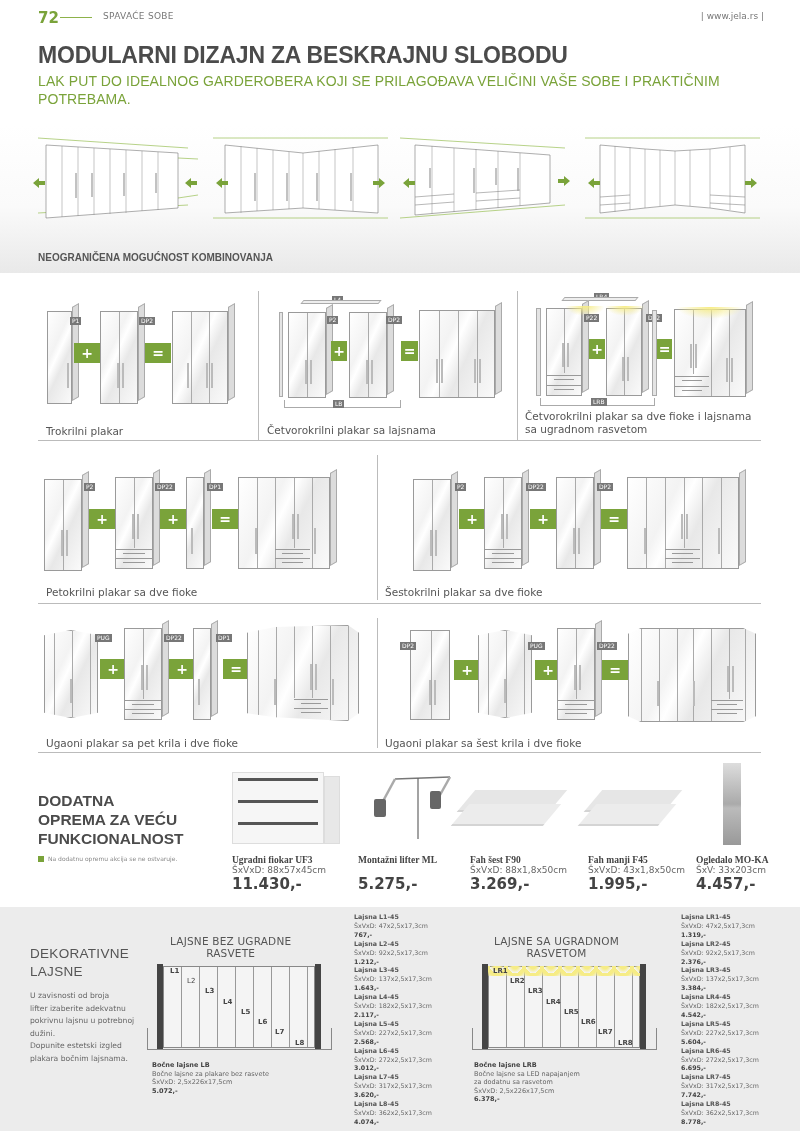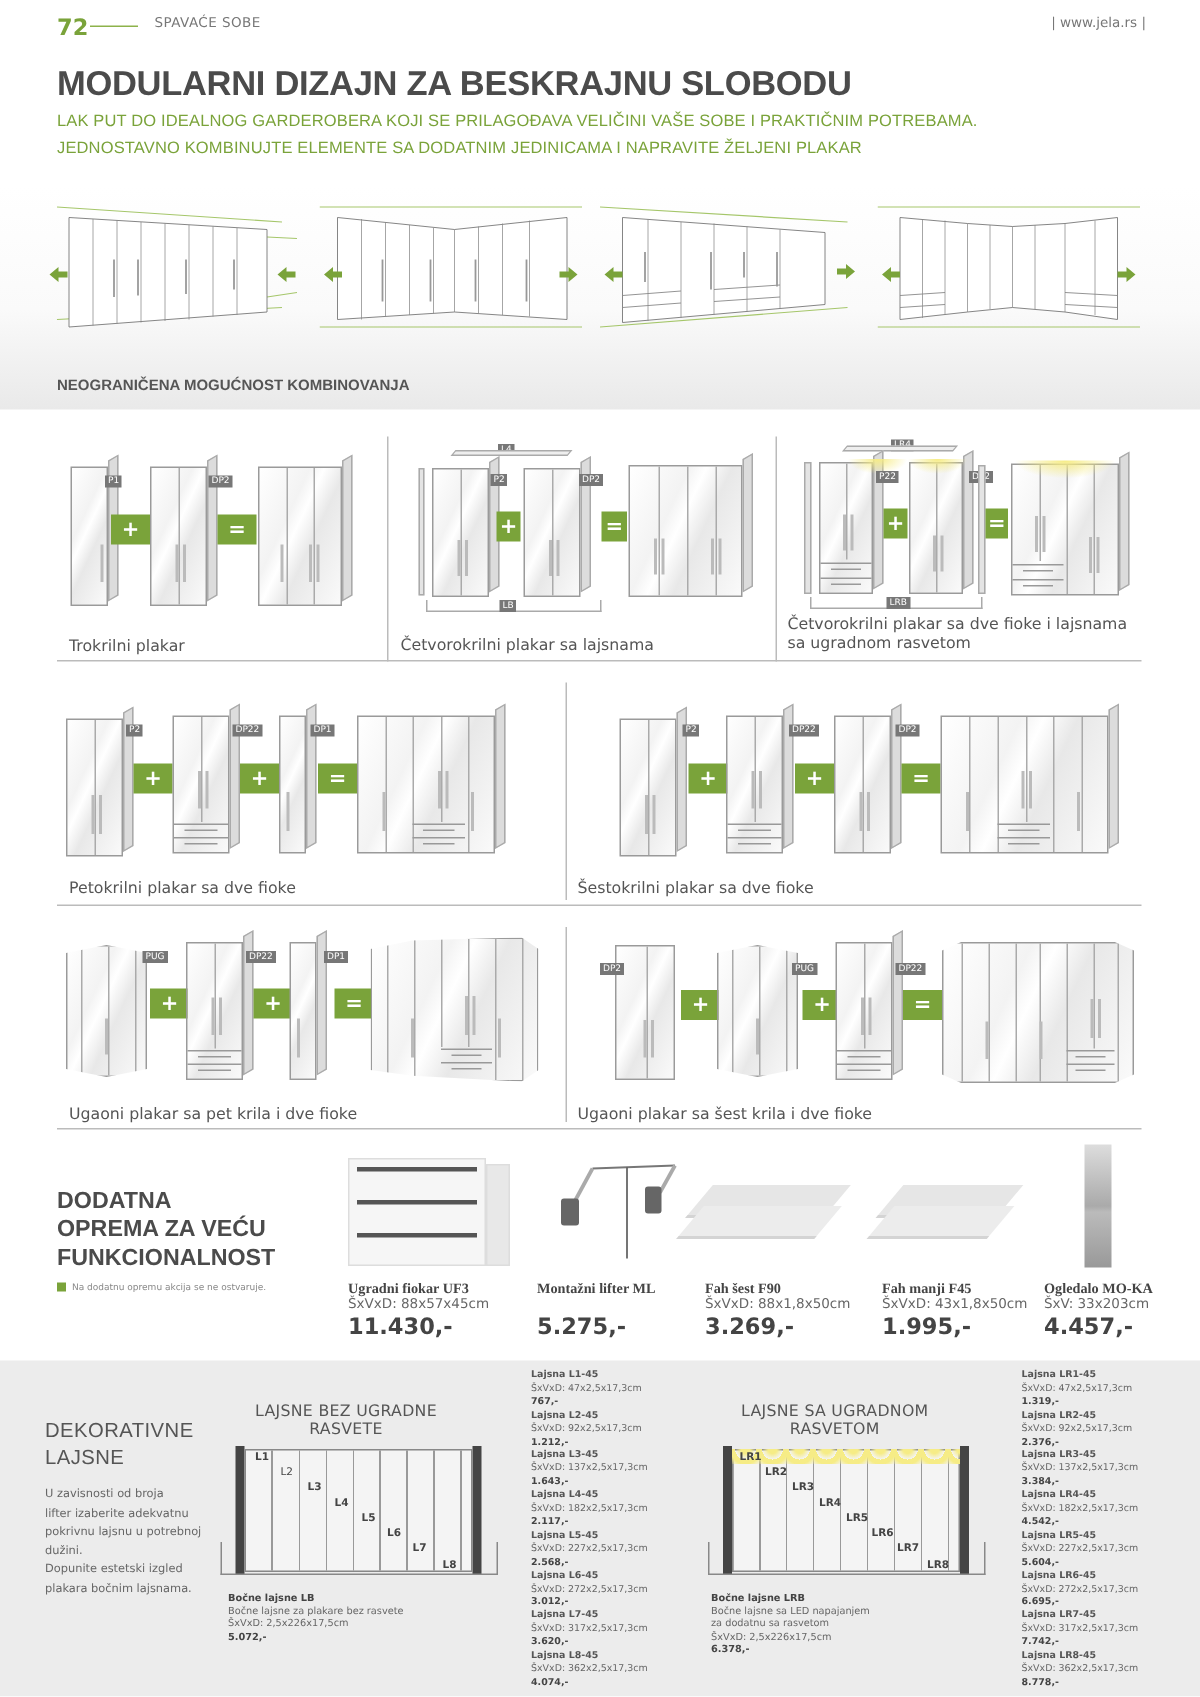--- a/index.html
+++ b/index.html
@@ -4,21 +4,21 @@
 <style>
   * { box-sizing: border-box; margin: 0; padding: 0; }
   body { width: 800px; height: 1131px; background: #fff; font-family: "DejaVu Sans", sans-serif; color: #4a4a4a; position: relative; overflow: hidden; }
   .abs { position: absolute; }
   
   .pg-num { left: 38px; top: 9px; font-size: 15px; font-weight: bold; color: #7aa33a; }
   .pg-line { left: 60px; top: 17px; width: 32px; height: 1px; background: #8db24a; }
   .section { left: 103px; top: 11px; font-size: 9px; color: #777; letter-spacing: 0.3px; }
   .site { right: 36px; top: 11px; font-size: 9px; color: #777; }
   .title { left: 38px; top: 42px; font-size: 23px; font-weight: bold; color: #4b4b4b; letter-spacing: -0.2px; font-family: "Liberation Sans", sans-serif; }
-  .sub { left: 38px; top: 72px; font-size: 11px; color: #7aa33a; line-height: 18px; font-family: "Liberation Sans", sans-serif; letter-spacing: 0.1px; }
+  .sub { left: 38px; top: 72px; font-size: 14px; color: #7aa33a; line-height: 18px; font-family: "Liberation Sans", sans-serif; letter-spacing: 0.1px; }
   
   .hero { left: 0; top: 125px; width: 800px; height: 148px; background: linear-gradient(#fff 0%, #fafafa 55%, #e9e9e9 100%); }
   .hero-caption { left: 38px; top: 252px; font-size: 10px; font-weight: bold; color: #555; font-family: "Liberation Sans", sans-serif; }
   .wall { width: 175px; height: 95px; }
   .wall svg { width: 100%; height: 100%; }
   
   .combo-label { font-size: 10.5px; color: #555; line-height: 13px; }
   .hline { height: 1px; background: #bbb; }
   .vline { width: 1px; background: #bbb; }
   .op { width: 26px; height: 20px; background: #7aa33a; color: #fff; font-weight: bold; font-size: 14px; text-align: center; line-height: 20px; }
@@ -52,21 +52,20 @@
 <body>
 
 <div class="abs pg-num">72</div>
 <div class="abs pg-line"></div>
 <div class="abs section">SPAVAĆE SOBE</div>
 <div class="abs site">| www.jela.rs |</div>
 
 <h1 class="abs title">MODULARNI DIZAJN ZA BESKRAJNU SLOBODU</h1>
 <div class="abs sub">
   <div>LAK PUT DO IDEALNOG GARDEROBERA KOJI SE PRILAGOĐAVA VELIČINI VAŠE SOBE I PRAKTIČNIM POTREBAMA.</div>
-  <div>JEDNOSTAVNO KOMBINUJTE ELEMENTE SA DODATNIM JEDINICAMA I NAPRAVITE ŽELJENI PLAKAR</div>
 </div>
 
 <div class="abs hero"></div>
 
 <div class="abs wall" style="left:28px;top:133px">
   <svg viewBox="0 0 175 95">
     <g stroke="#a5c66a" stroke-width="0.8" fill="none">
         <line x1="10" y1="5" x2="160" y2="15"></line>
         <line x1="10" y1="80" x2="160" y2="72"></line>
         <line x1="150" y1="25" x2="170" y2="26"></line>

